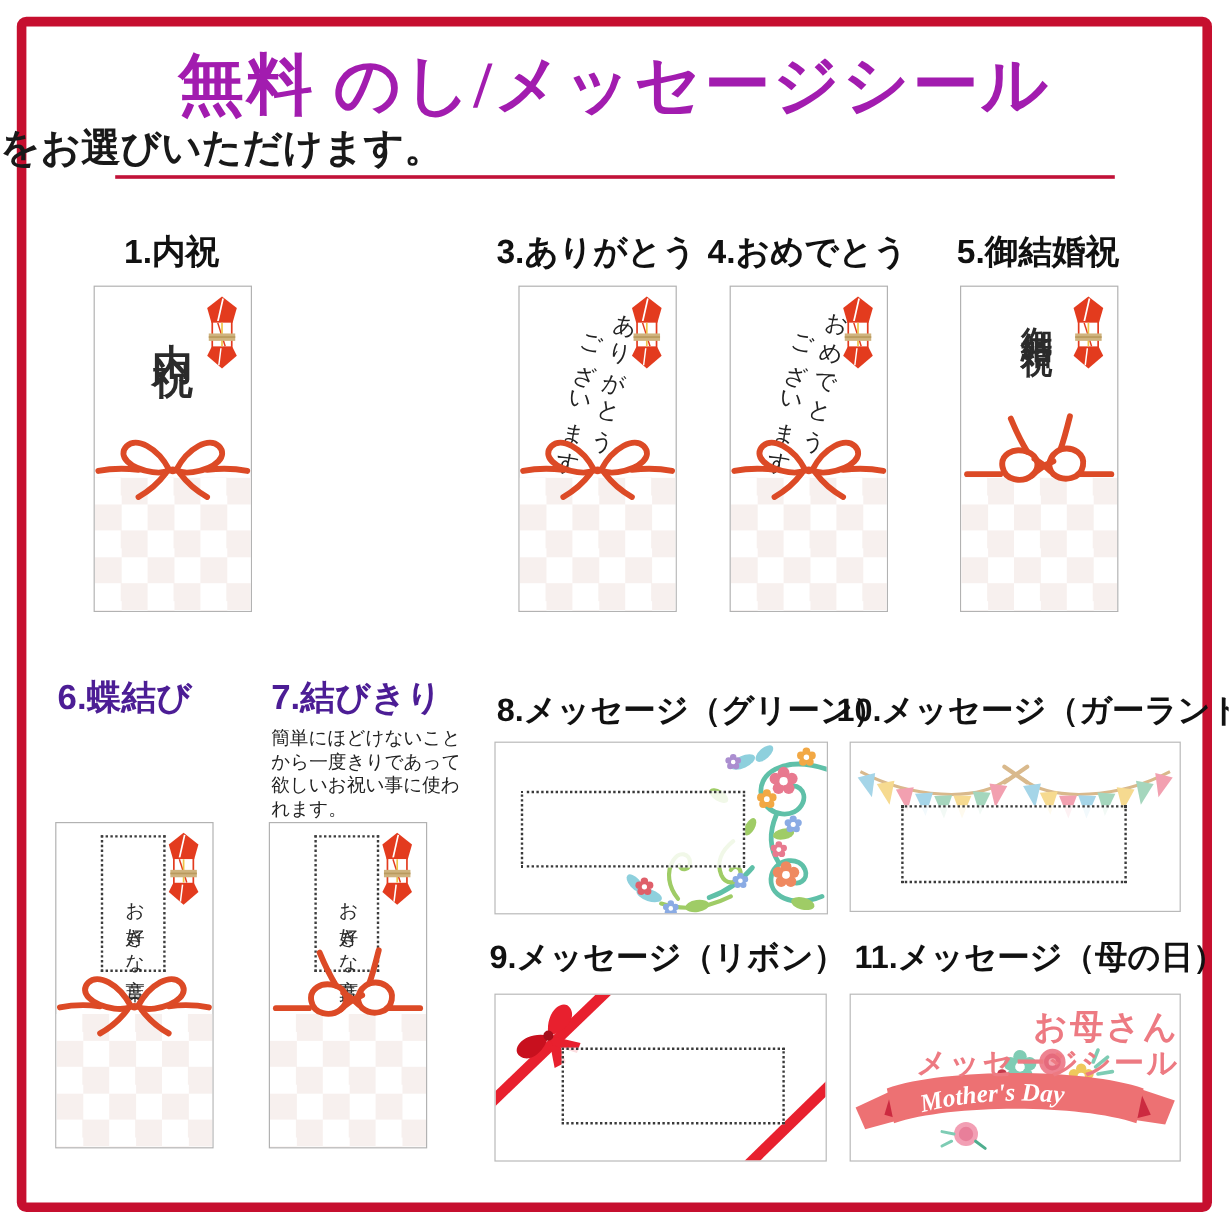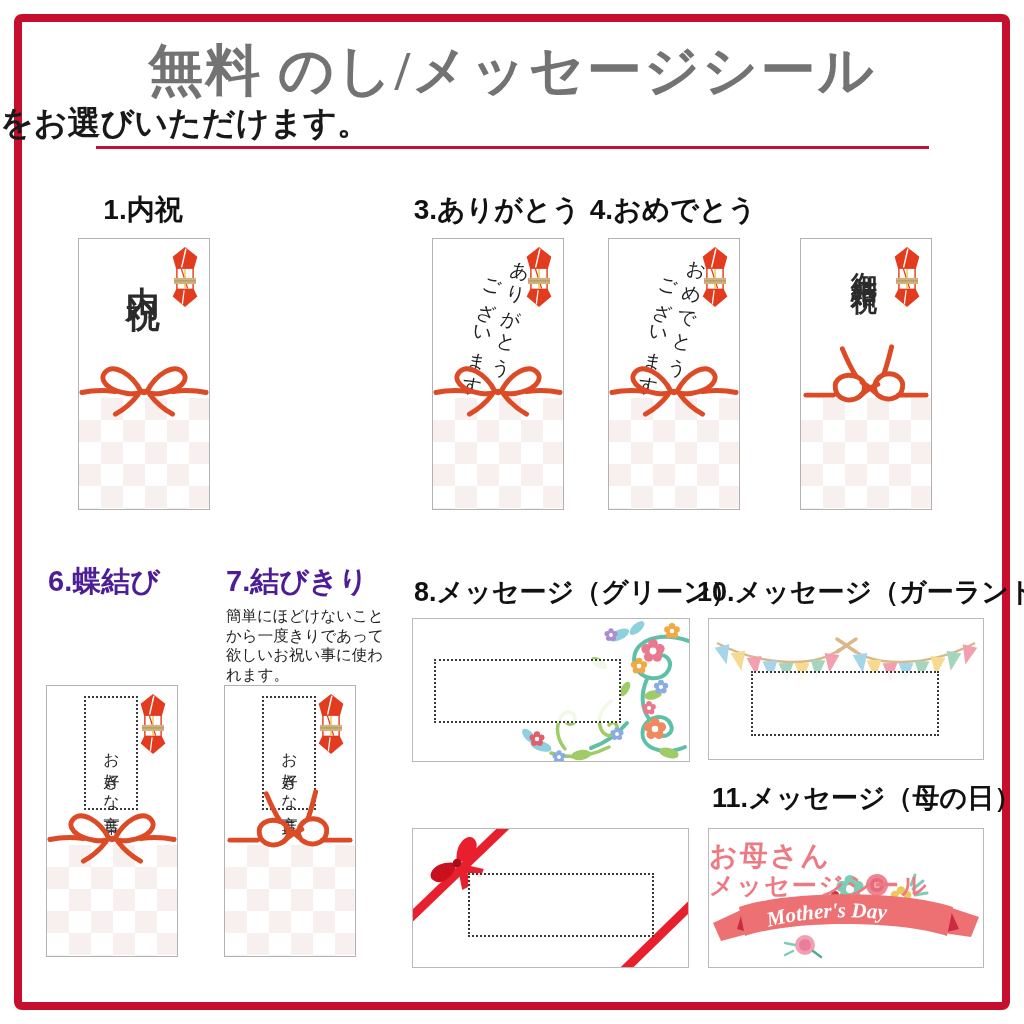--- a/index.html
+++ b/index.html
@@ -3,21 +3,21 @@
 <meta charset="utf-8">
 <style>
   html,body{margin:0;padding:0;background:#fff;}
   .canvas{position:relative;width:1024px;height:1024px;background:#ffffff;overflow:hidden;
           font-family:"Liberation Sans",sans-serif;color:#1c1c1c;}
   .frame{position:absolute;left:14px;top:14px;right:14px;bottom:14px;
          border:8px solid #c60f2f;border-radius:8px;pointer-events:none;}
   
   .title{position:absolute;top:34px;left:0;width:100%;text-align:center;
          font-family:"Liberation Serif",serif;font-weight:700;font-size:55px;
-         letter-spacing:2px;color:#737373;white-space:nowrap;}
+         letter-spacing:2px;color:#a21caf;white-space:nowrap;}
   .subtitle{position:absolute;top:101px;left:0;width:100%;text-align:left;
          font-family:"Liberation Serif",serif;font-weight:600;font-size:33px;color:#191919;}
   .rule{position:absolute;left:96px;top:146px;width:833px;height:3px;background:#c11238;}
   
   .opt{position:absolute;width:130px;text-align:right;}
   .opt-label{position:absolute;top:-47px;left:50%;transform:translateX(-50%);
              white-space:nowrap;font-size:28px;font-weight:600;color:#111;}
   .env{position:relative;width:130px;height:270px;background:#fff;
        border:1px solid #b2b2b2;overflow:hidden;}
   .checker{position:absolute;left:0;right:0;bottom:0;height:111px;
@@ -39,21 +39,21 @@
   .vtext-wish{writing-mode:vertical-rl;font-family:"Liberation Serif",serif;
               font-size:16px;letter-spacing:2px;margin-top:5px;color:#2b2b2b;}
   
   .knot-label{position:absolute;font-size:29px;font-weight:600;color:#4c1d95;white-space:nowrap;}
   .knot-desc{position:absolute;width:158px;font-size:15.5px;line-height:1.26;color:#222;}
   
   .card-label{position:absolute;font-size:27px;font-weight:600;color:#111;white-space:nowrap;}
   .card{position:absolute;background:#fff;border:1px solid #b9b9b9;overflow:hidden;}
   .card svg.fill{position:absolute;left:0;top:0;width:100%;height:100%;}
   .dotted{position:absolute;border:2px dotted #3a3a3a;box-sizing:border-box;background:rgba(255,255,255,0.85);}
-  .md-line{position:absolute;left:0;width:100%;text-align:left;color:#ed7a82;
+  .md-line{position:absolute;left:0;width:100%;text-align:right;color:#ed7a82;
            font-weight:bold;letter-spacing:2px;}
   .md-line1{top:8px;font-size:28px;}
   .md-line2{top:40px;font-size:25px;}
 </style>
 </head>
 <body>
 
 <svg width="0" height="0" style="position:absolute">
   <defs>
     <symbol id="sym-noshi" viewBox="0 0 34 70">
@@ -153,20 +153,21 @@
         <div class="vcol vcol1">おめでとう</div>
         <div class="vcol vcol2">ございます</div>
       </div>
       <svg class="knot" style="top:120px" viewBox="0 0 134 64">
           <use href="#sym-bow"></use>
         </svg>
     </div>
   </div>
 
   <div class="opt" style="left:800px;top:238px">
+    <div class="opt-label">5.御結婚祝</div>
     <div class="env">
       <div class="checker"></div>
       <svg class="deco" viewBox="0 0 34 70">
           <use href="#sym-noshi"></use>
         </svg>
       <div class="vtext vtext-4">御結婚祝</div>
       <svg class="knot" style="top:100px" viewBox="0 0 134 84">
           <use href="#sym-awaji"></use>
         </svg>
     </div>
@@ -267,20 +268,21 @@
         <polygon points="-7.5,0 7.5,0 0,19" fill="#a5d5e8" transform="translate(197,44) rotate(2)"></polygon>
         <polygon points="-7.5,0 7.5,0 0,19" fill="#a5d6bd" transform="translate(213,42) rotate(4)"></polygon>
         <polygon points="-7.5,0 7.5,0 0,19" fill="#f6da90" transform="translate(229,38) rotate(7)"></polygon>
         <polygon points="-7.5,0 7.5,0 0,19" fill="#a5d6bd" transform="translate(245,33) rotate(10)"></polygon>
         <polygon points="-7.5,0 7.5,0 0,19" fill="#f2a0b0" transform="translate(261,27) rotate(14)"></polygon>
       </g>
     </svg>
     <div class="dotted" style="left:42px;top:52px;width:188px;height:65px"></div>
   </div>
 
+  <div class="card-label" style="left:408px;top:780px">9.メッセージ（リボン）</div>
   <div class="card" style="left:412px;top:828px;width:275px;height:138px">
     <svg class="fill" viewBox="0 0 275 138">
       <path d="M98,-8 L-10,96" stroke="#e8202e" stroke-width="9" fill="none"></path>
       <path d="M204,148 L286,68" stroke="#e8202e" stroke-width="9" fill="none"></path>
       <g transform="translate(44,34) rotate(-44)">
         <path d="M0,0 L-15,23 L-5,26 L4,7 Z" fill="#e8202e"></path>
         <path d="M0,0 L15,23 L7,27 L-3,8 Z" fill="#e8202e"></path>
         <path d="M0,0 C-12,-17 -31,-14 -29,-4 C-27,7 -10,7 0,0 Z" fill="#c8101e"></path>
         <path d="M0,0 C12,-17 31,-14 29,-4 C27,7 10,7 0,0 Z" fill="#e8202e"></path>
         <circle r="4.2" fill="#a50f1c"></circle>

